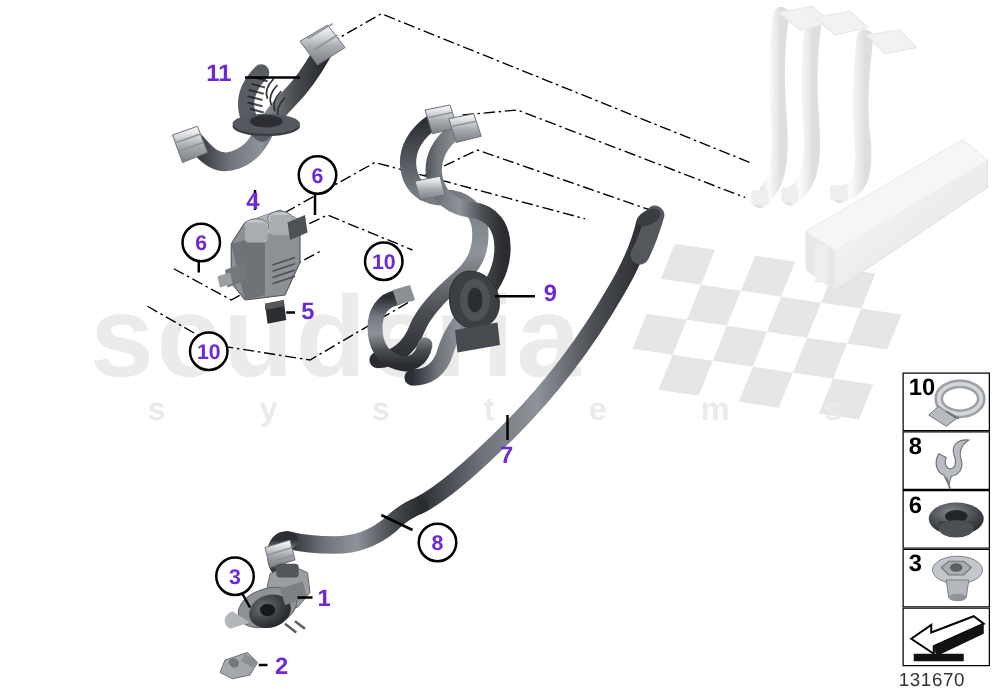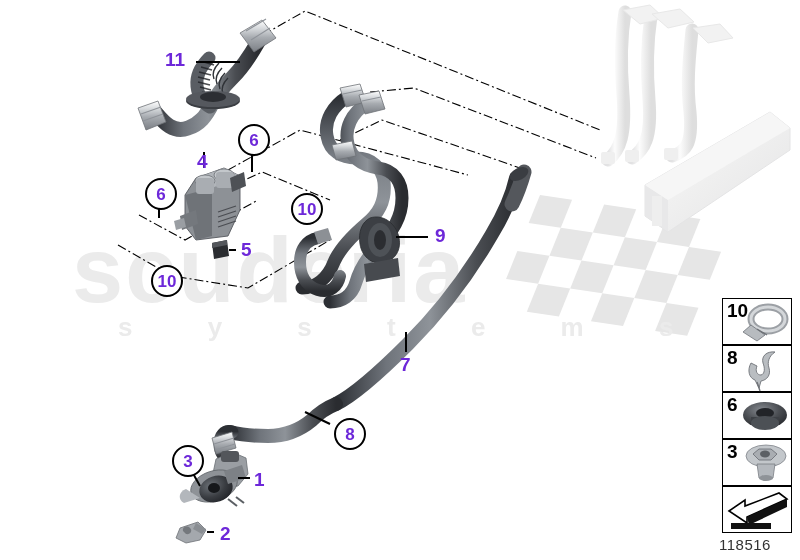--- a/index.html
+++ b/index.html
@@ -390,14 +390,14 @@
   </div>
 
   <div class="legend-box" style="left:722px; top:486px; width:70px; height:47px;">
     <svg width="70" height="47" viewBox="0 0 70 47">
       <path d="M6,24 L22,13 L22,19 L56,6 L64,12 L24,30 L24,36 Z" fill="#ffffff" stroke="#000" stroke-width="1.6"></path>
       <path d="M24,30 L64,12 L64,20 L26,38 Z" fill="#111"></path>
       <rect x="8" y="36" width="40" height="6" fill="#111"></rect>
     </svg>
   </div>
 
-  <div id="diag-id">118516</div>
+  <div id="diag-id">131670</div>
 </div>
 
 </body></html>

